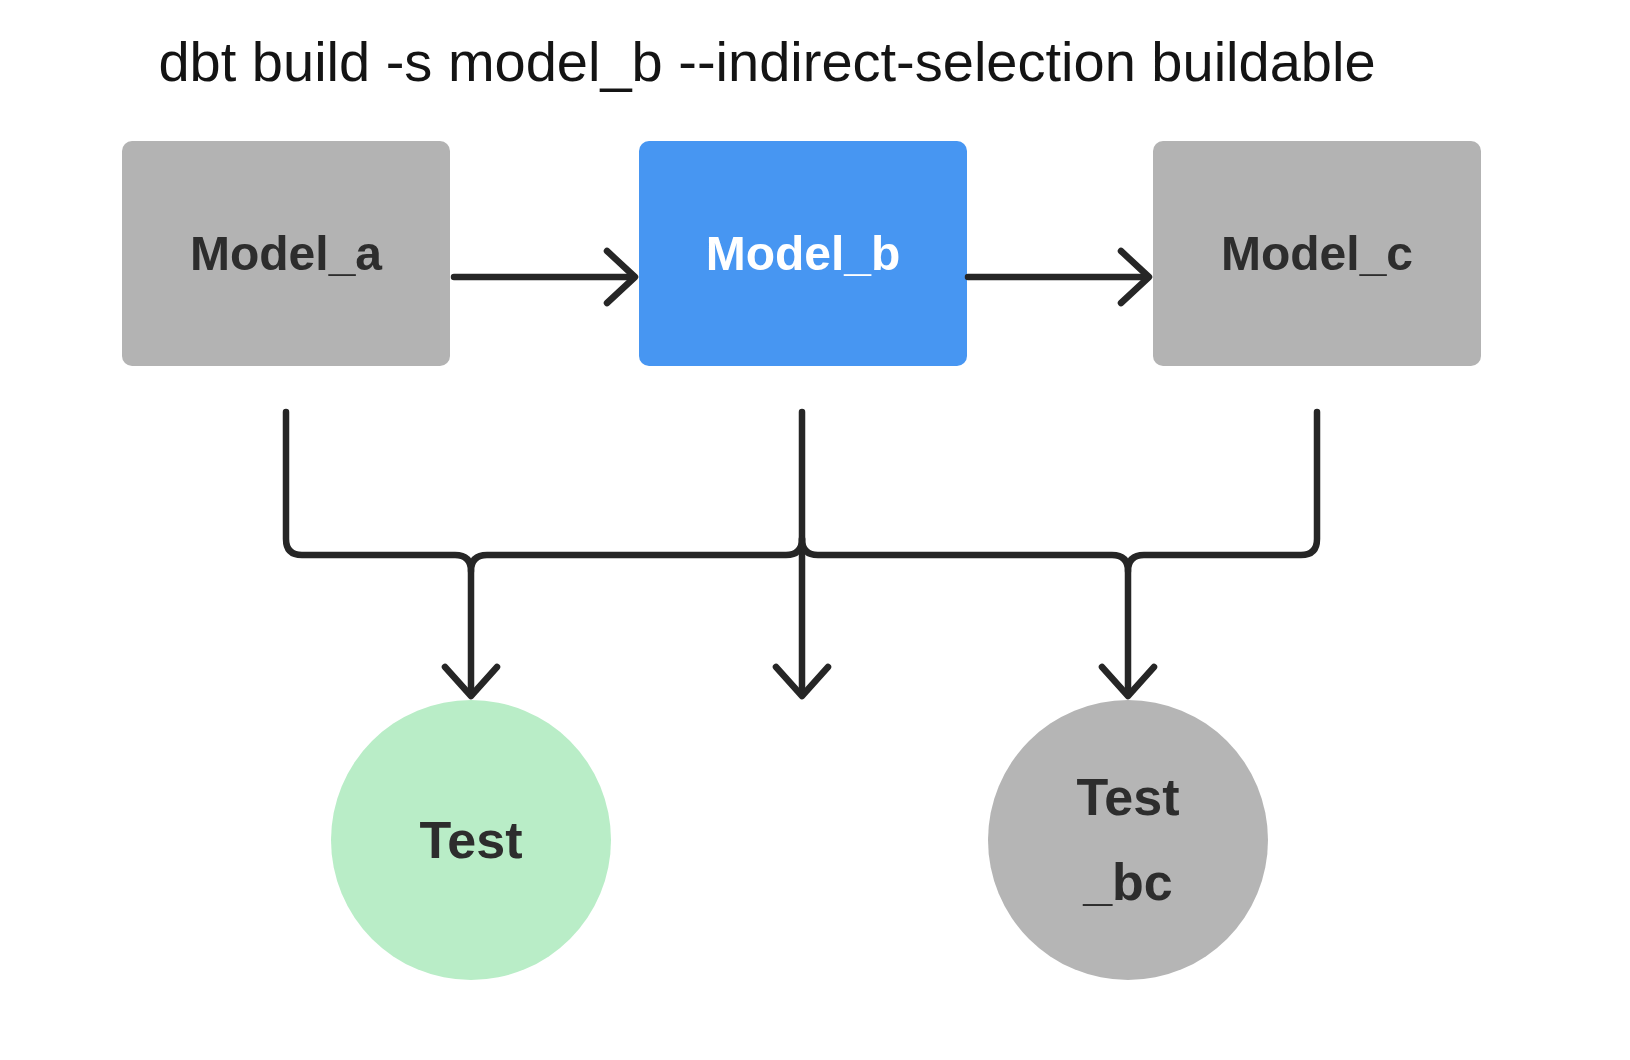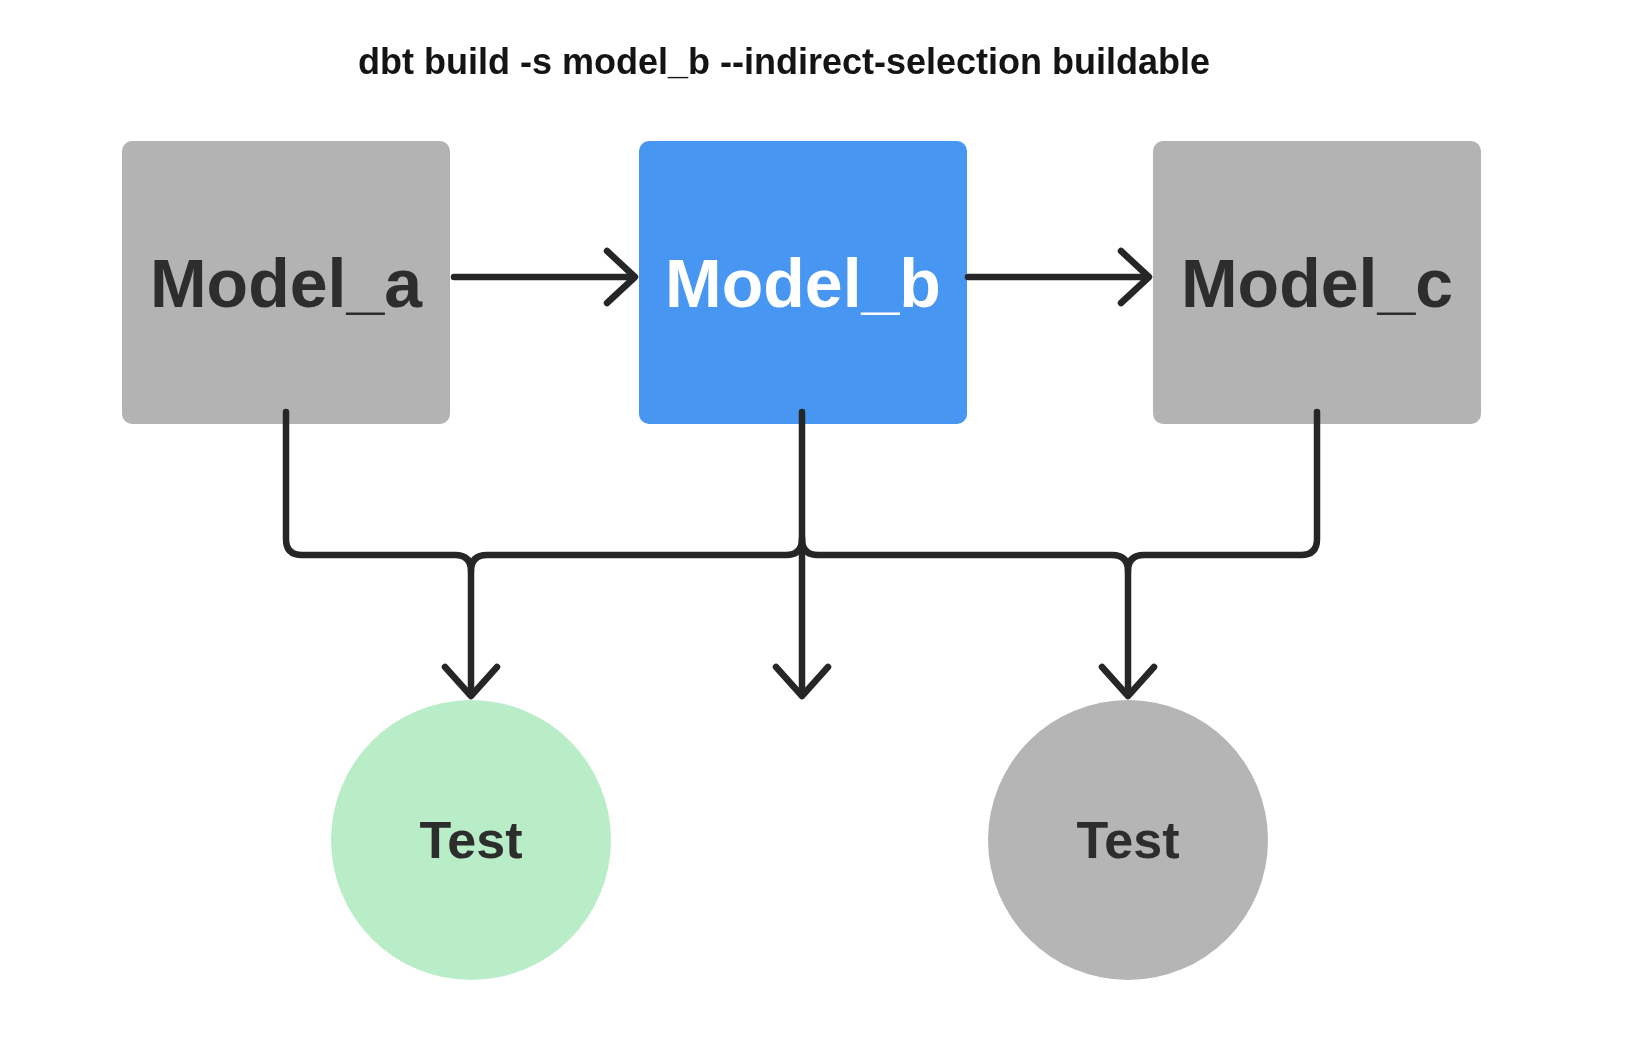--- a/index.html
+++ b/index.html
@@ -19,36 +19,35 @@
     position:relative;
     width:1630px;height:1060px;
     background:var(--background);
     overflow:hidden;
     font-family:"Liberation Sans","DejaVu Sans",sans-serif;
   }
   .title{
     position:absolute;
     left:0;top:30px;width:1534px;
     text-align:center;
-    font-size:36px;line-height:64px;
-    font-weight:700;
+    font-size:56px;line-height:64px;
+    font-weight:400;
     color:var(--title-color);
     white-space:nowrap;
-    padding-left:17px;
   }
   .node{
     position:absolute;
     display:flex;align-items:center;justify-content:center;
     color:var(--text-dark);
   }
   .model{
-    width:328px;height:283px;top:141px;
+    width:328px;height:225px;top:141px;
     border-radius:10px;
     background:var(--node-gray);
-    font-size:68px;font-weight:600;
+    font-size:48px;font-weight:600;
   }
   .model.selected{background:var(--selected-blue);color:var(--text-light);}
   .model-a{left:122px;}
   .model-b{left:639px;}
   .model-c{left:1153px;}
   .test{
     width:280px;height:280px;top:700px;
     border-radius:50%;
     font-size:52px;font-weight:600;
     text-align:center;
@@ -109,16 +108,17 @@
   </svg>
 
   <div class="node test test-ab">
     <span class="lines">
       <span class="line">Test</span>
     </span>
   </div>
   <div class="node test test-bc">
     <span class="lines">
       <span class="line">Test</span>
+      <span class="line">_bc</span>
     </span>
   </div>
 
 </div>
 
 </body></html>

